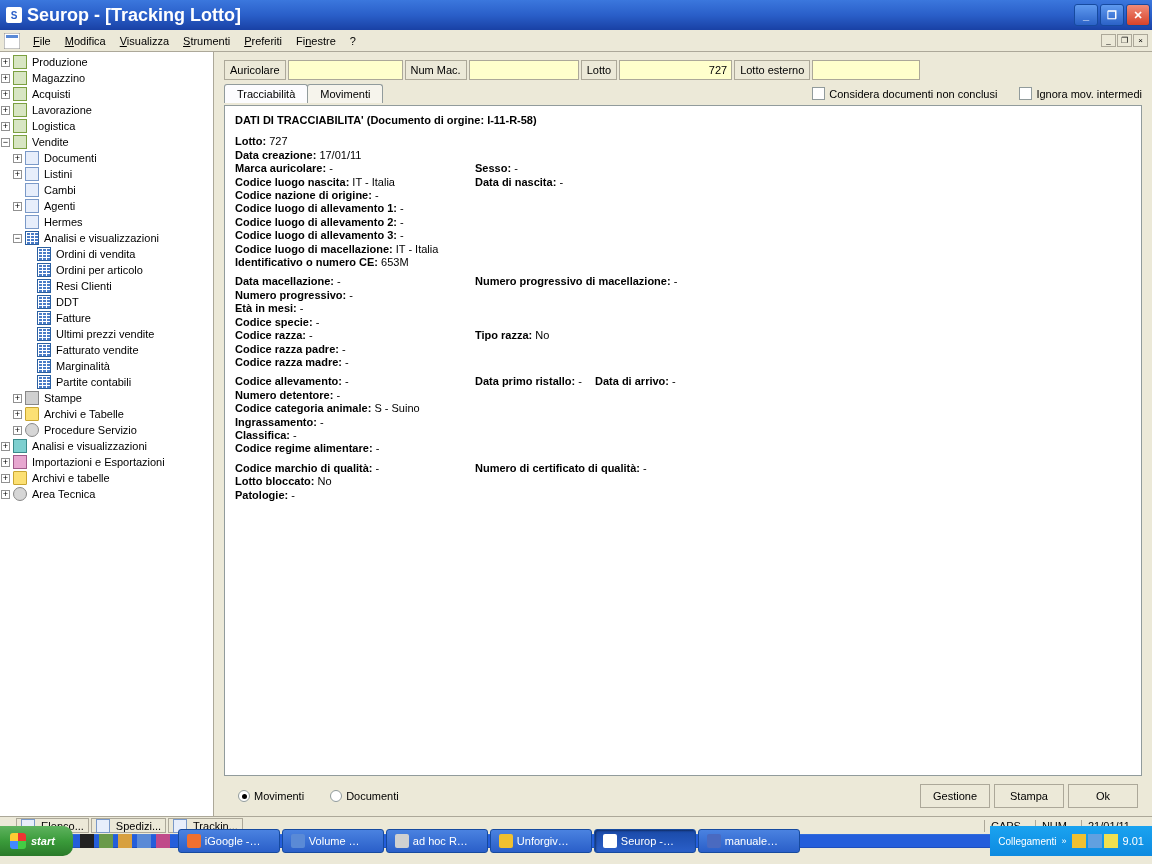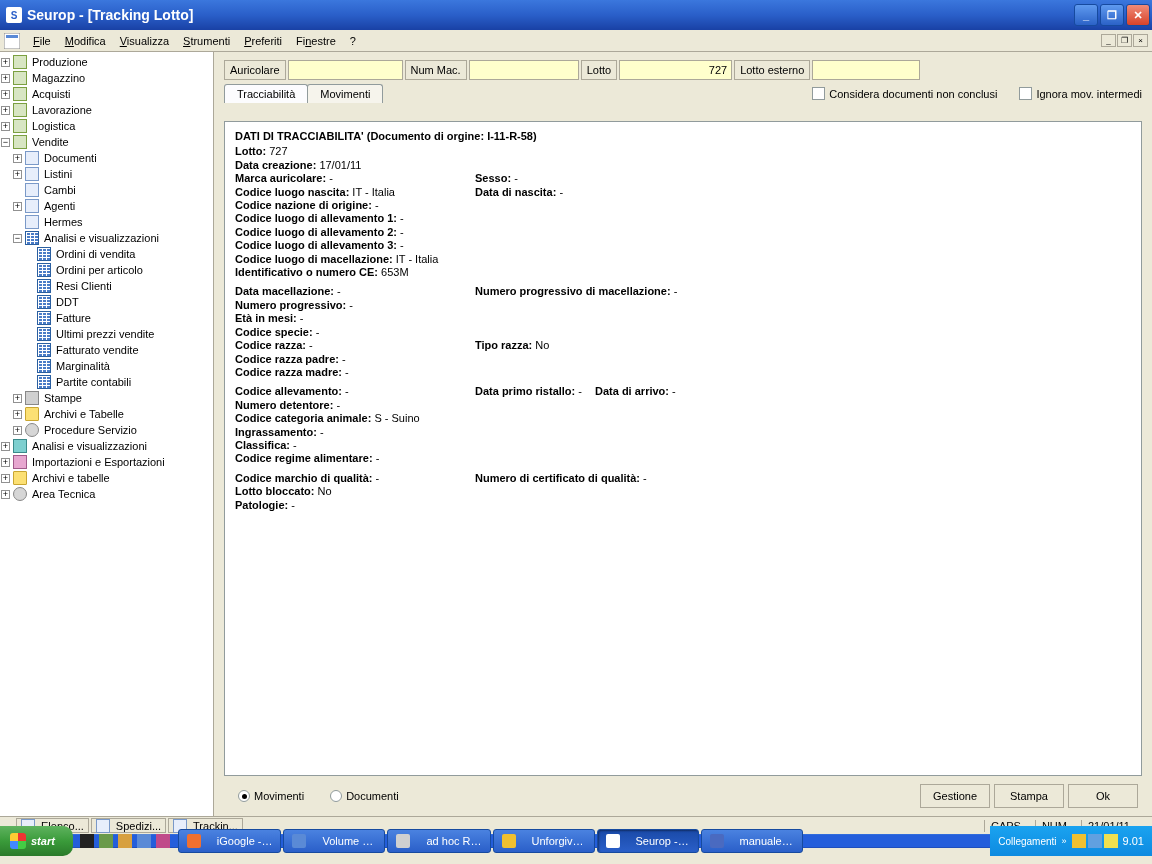--- a/index.html
+++ b/index.html
@@ -1,21 +1,21 @@
 <!DOCTYPE html>
 <html><head>
 <meta charset="utf-8">
 <style>
 * { box-sizing: border-box; margin: 0; padding: 0; font-family: Tahoma, Arial, sans-serif; font-size: 11px; }
 body { background: #ece9d8; overflow: hidden; width: 1152px; height: 864px; }
 
 
 .titlebar { height: 30px; background: linear-gradient(to bottom, #3b77dd 0%, #2a5fc9 50%, #1941a5 100%); display: flex; align-items: center; padding: 0 2px 0 6px; color: #fff; }
 .titlebar .app-icon { width: 16px; height: 16px; background: #fff; border-radius: 2px; margin-right: 5px; display:flex;align-items:center;justify-content:center;color:#2a5fc9;font-weight:bold;font-size:10px;}
-.titlebar .title { font-weight: bold; font-size: 14px; flex: 1; }
+.titlebar .title { font-weight: bold; font-size: 18px; flex: 1; }
 .titlebar .win-btns { display: flex; gap: 2px; }
 .titlebar .win-btn { width: 24px; height: 22px; border-radius: 3px; border: 1px solid #164a9f; display:flex;align-items:center;justify-content:center;font-weight:bold;color:#fff;}
 .min-btn,.max-btn{background:linear-gradient(to bottom,#5f9aef,#2b62c7);}
 .close-btn{background:linear-gradient(to bottom,#f08b78,#d7432a);}
 
 
 .menubar { height: 22px; background:#ece9d8; display:flex; align-items:center; padding: 0 4px; border-bottom:1px solid #aca899;}
 .menubar .mdi-icon { width:16px;height:16px;margin-right:6px;}
 .menubar .menu-item { padding: 2px 7px; cursor:default; }
 .menubar .menu-item u { text-decoration: underline; }
@@ -46,31 +46,31 @@
 .content { flex:1; padding: 8px 10px 6px 10px; display:flex; flex-direction:column; }
 
 .filterbar { display:flex; gap:2px; margin-bottom:4px; align-items:center; }
 .filterbar .flabel { border:1px solid #aca899; background:#ece9d8; padding:2px 5px; height:20px; display:flex;align-items:center;}
 .filterbar .finput { border:1px solid #aca899; background:#ffffcc; height:20px; padding:2px 4px; text-align:right;}
 #f-auricolare{width:115px;}
 #f-nummac{width:110px;}
 #f-lotto{width:113px;}
 #f-lottoest{width:108px;}
 
-.optbar { display:flex; align-items:center; margin-bottom:18px; }
+.optbar { display:flex; align-items:center; margin-bottom:2px; }
 .tabs { display:flex; }
 .tab { border:1px solid #919b9c; border-bottom:none; padding:3px 12px; background:#f6f4ec; border-radius:3px 3px 0 0; margin-right:-1px;position:relative;}
 .tab.active{background:#fcfcfe;z-index:2;}
 .optright{margin-left:auto;display:flex;gap:22px;align-items:center;}
 .chk{display:flex;align-items:center;gap:4px;}
 .chk-box{width:13px;height:13px;border:1px solid #919b9c;background:#fff;}
 
 .doc-area { flex:1; border:1px solid #919b9c; background:#fff; padding:8px 10px; overflow:auto; line-height:1.22;}
 .doc-area b{font-weight:bold;}
-.doc-header{font-weight:bold;margin-bottom:2px;}
+.doc-header{font-weight:bold;margin-bottom:8px;}
 .doc-col2{display:flex;}
 .doc-col2 > div:first-child{width:240px;}
 
 .footer { display:flex; align-items:center; padding:8px 4px 2px 14px; }
 .footer .radio{display:flex;align-items:center;gap:4px;margin-right:26px;}
 .footer .radio-dot{width:12px;height:12px;border:1px solid #919b9c;border-radius:50%;background:#fff;display:flex;align-items:center;justify-content:center;}
 .footer .radio-dot.on::after{content:"";width:5px;height:5px;background:#000;border-radius:50%;}
 .footer .spacer{flex:1;}
 .footer button{width:70px;height:24px;border:1px solid #aca899;background:#ece9d8;margin-left:4px;}
 
@@ -79,21 +79,21 @@
 .innerbar .mdi-tab{border:1px solid #aca899;padding:0px 4px;height:15px;display:flex;align-items:center;gap:3px;font-size:10px;background:#ece9d8;}
 .innerbar .status-right{margin-left:auto;display:flex;gap:8px;font-size:10px;align-items:flex-end;}
 .innerbar .status-cell{border-left:1px solid #aca899;padding:0 6px;}
 
 
 .taskbar { height:14px; background:linear-gradient(to bottom,#3b77dd 0%,#245edb 8%,#245edb 92%,#1941a5 100%); display:flex; align-items:center;}
 .start-btn{height:30px;padding:0 18px 0 10px;background:linear-gradient(to bottom,#5fb35f 0%,#3a9b3a 50%,#2a7a2a 100%);color:#fff;font-weight:bold;font-style:italic;font-size:14px;display:flex;align-items:center;border-radius:0 10px 10px 0;gap:5px;}
 .start-btn .flag{width:16px;height:16px;background:conic-gradient(#e33 0 25%,#4c4 0 50%,#48f 0 75%,#fc3 0);border-radius:3px;}
 .ql{display:flex;gap:1px;padding:0 5px;}
 .ql-item{width:18px;height:22px;display:flex;align-items:center;justify-content:center;}
-.task-btn{height:24px;margin:0 1px;padding:0 8px;background:linear-gradient(to bottom,#4a82e0,#2a5fc9);color:#fff;border:1px solid #164a9f;border-radius:3px;display:flex;align-items:center;gap:16px;min-width:102px;font-size:11px;}
+.task-btn{height:24px;margin:0 1px;padding:0 8px;background:linear-gradient(to bottom,#4a82e0,#2a5fc9);color:#fff;border:1px solid #164a9f;border-radius:3px;display:flex;align-items:center;gap:4px;min-width:102px;font-size:11px;}
 .task-btn.active{background:linear-gradient(to bottom,#1a4aa8,#2a5fc9);box-shadow:inset 1px 1px 2px rgba(0,0,0,0.4);}
 .task-btn .ti{width:14px;height:14px;background:#fff;border-radius:2px;}
 .tray{margin-left:auto;background:linear-gradient(to bottom,#1aa3f0,#0d8ae0);height:30px;display:flex;align-items:center;padding:0 8px;color:#fff;gap:5px;}
 .tray .tray-label{font-size:10px;}
 .tray .tray-icons{display:flex;gap:2px;}
 .tray .tray-ico{width:14px;height:14px;}
 </style>
 </head>
 <body>
 

